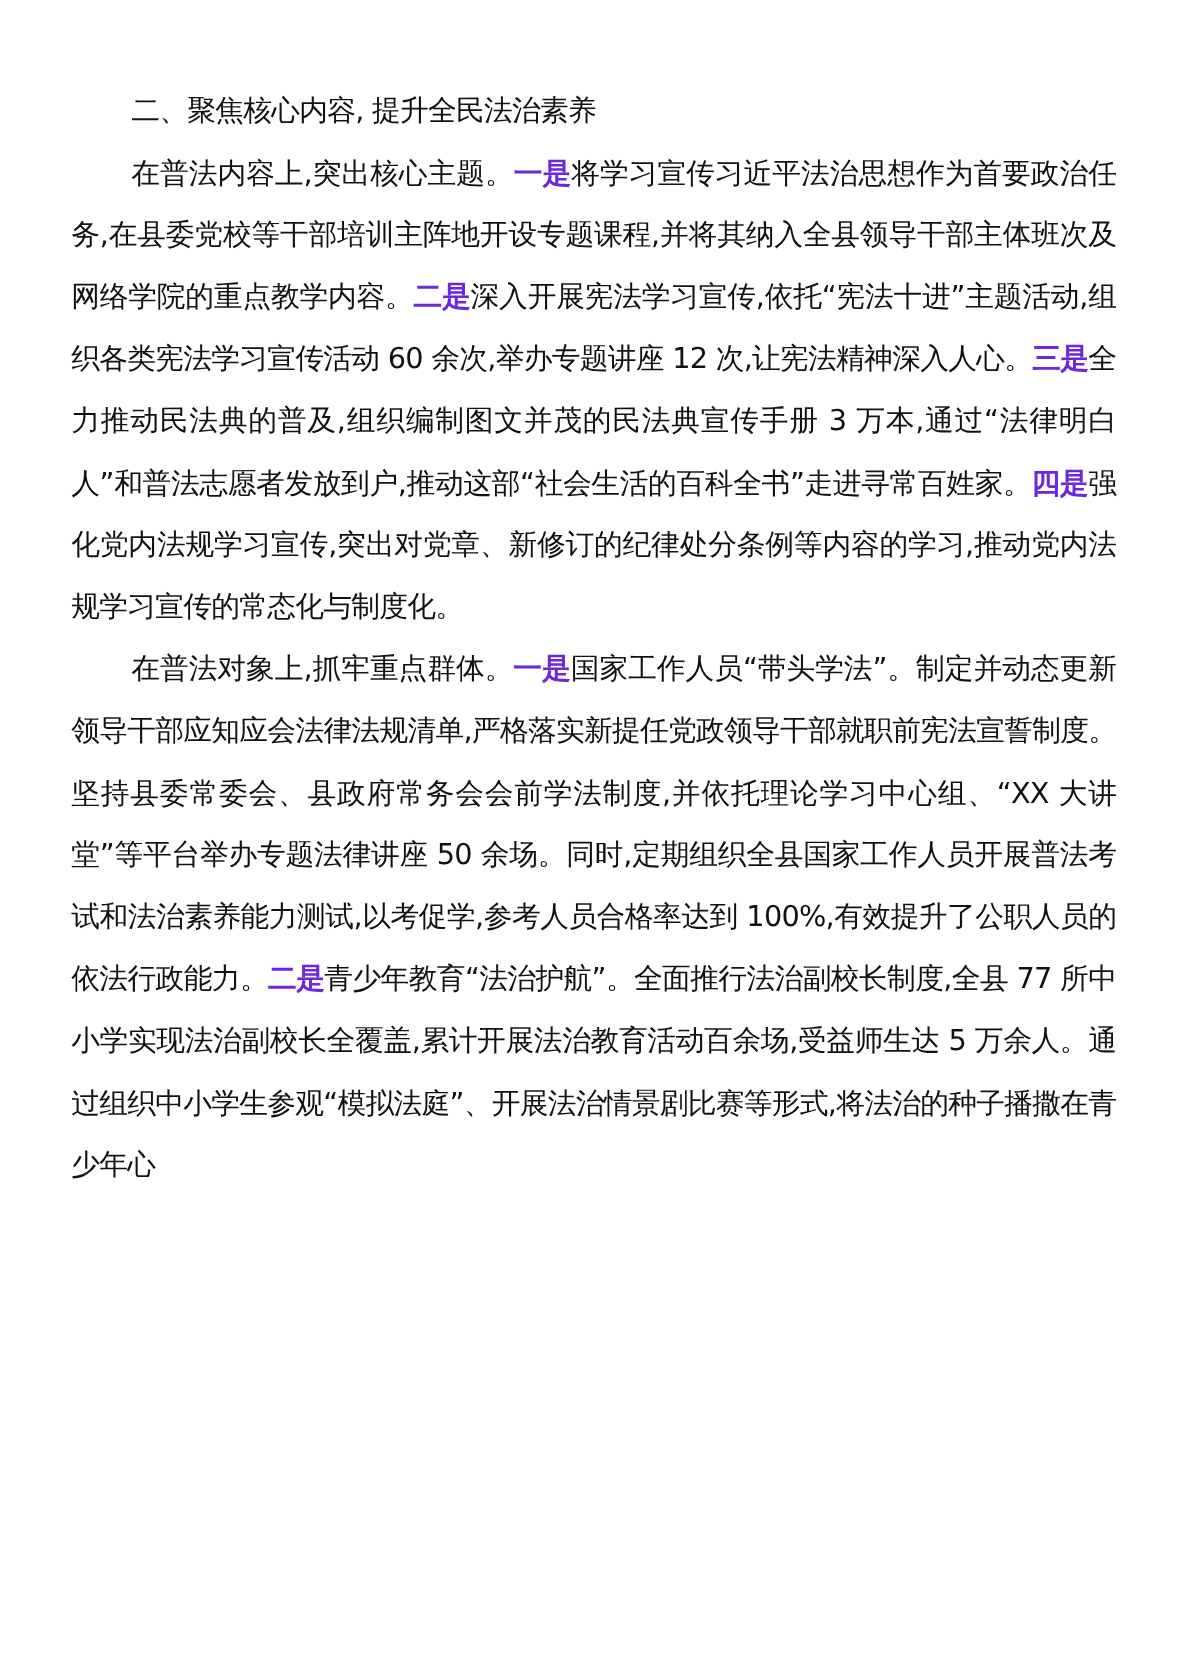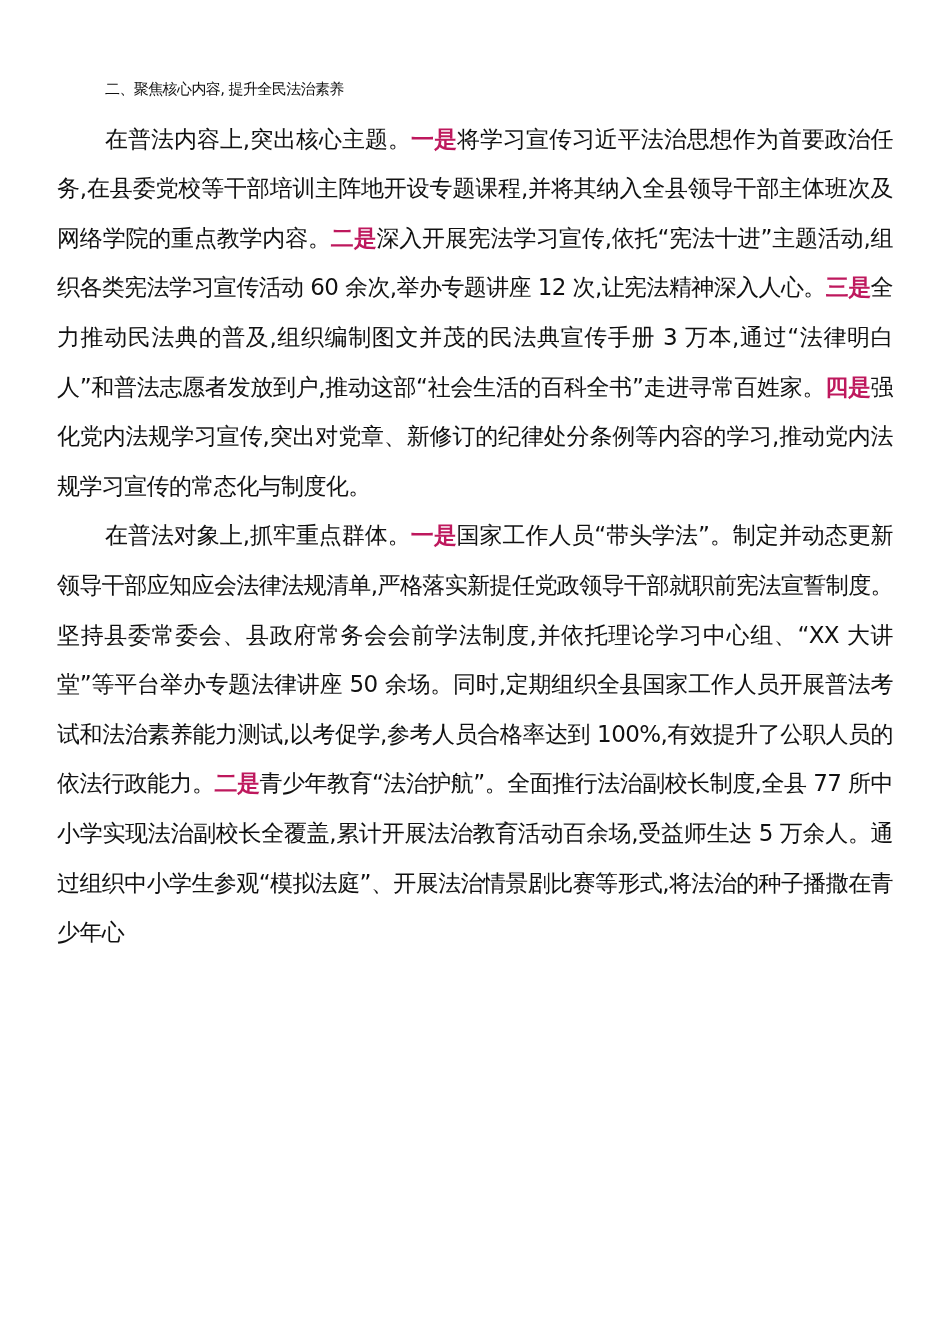--- a/index.html
+++ b/index.html
@@ -30,25 +30,25 @@
       text-align: justify;
       text-align-last: left;
     }
     .indent {
       text-indent: 48px;
     }
     .heading {
       margin: 0;
       text-indent: 48px;
       font-weight: normal;
-      font-size: 15px;
+      font-size: 23px;
     }
     .bold {
       font-weight: bold;
-      color: #be185d;
+      color: #6d28d9;
     }
   </style>
 </head>
 <body>
 
 <div class="page">
 
 
   <p class="heading">
     <span>二、聚焦核心内容, 提升全民法治素养</span>

